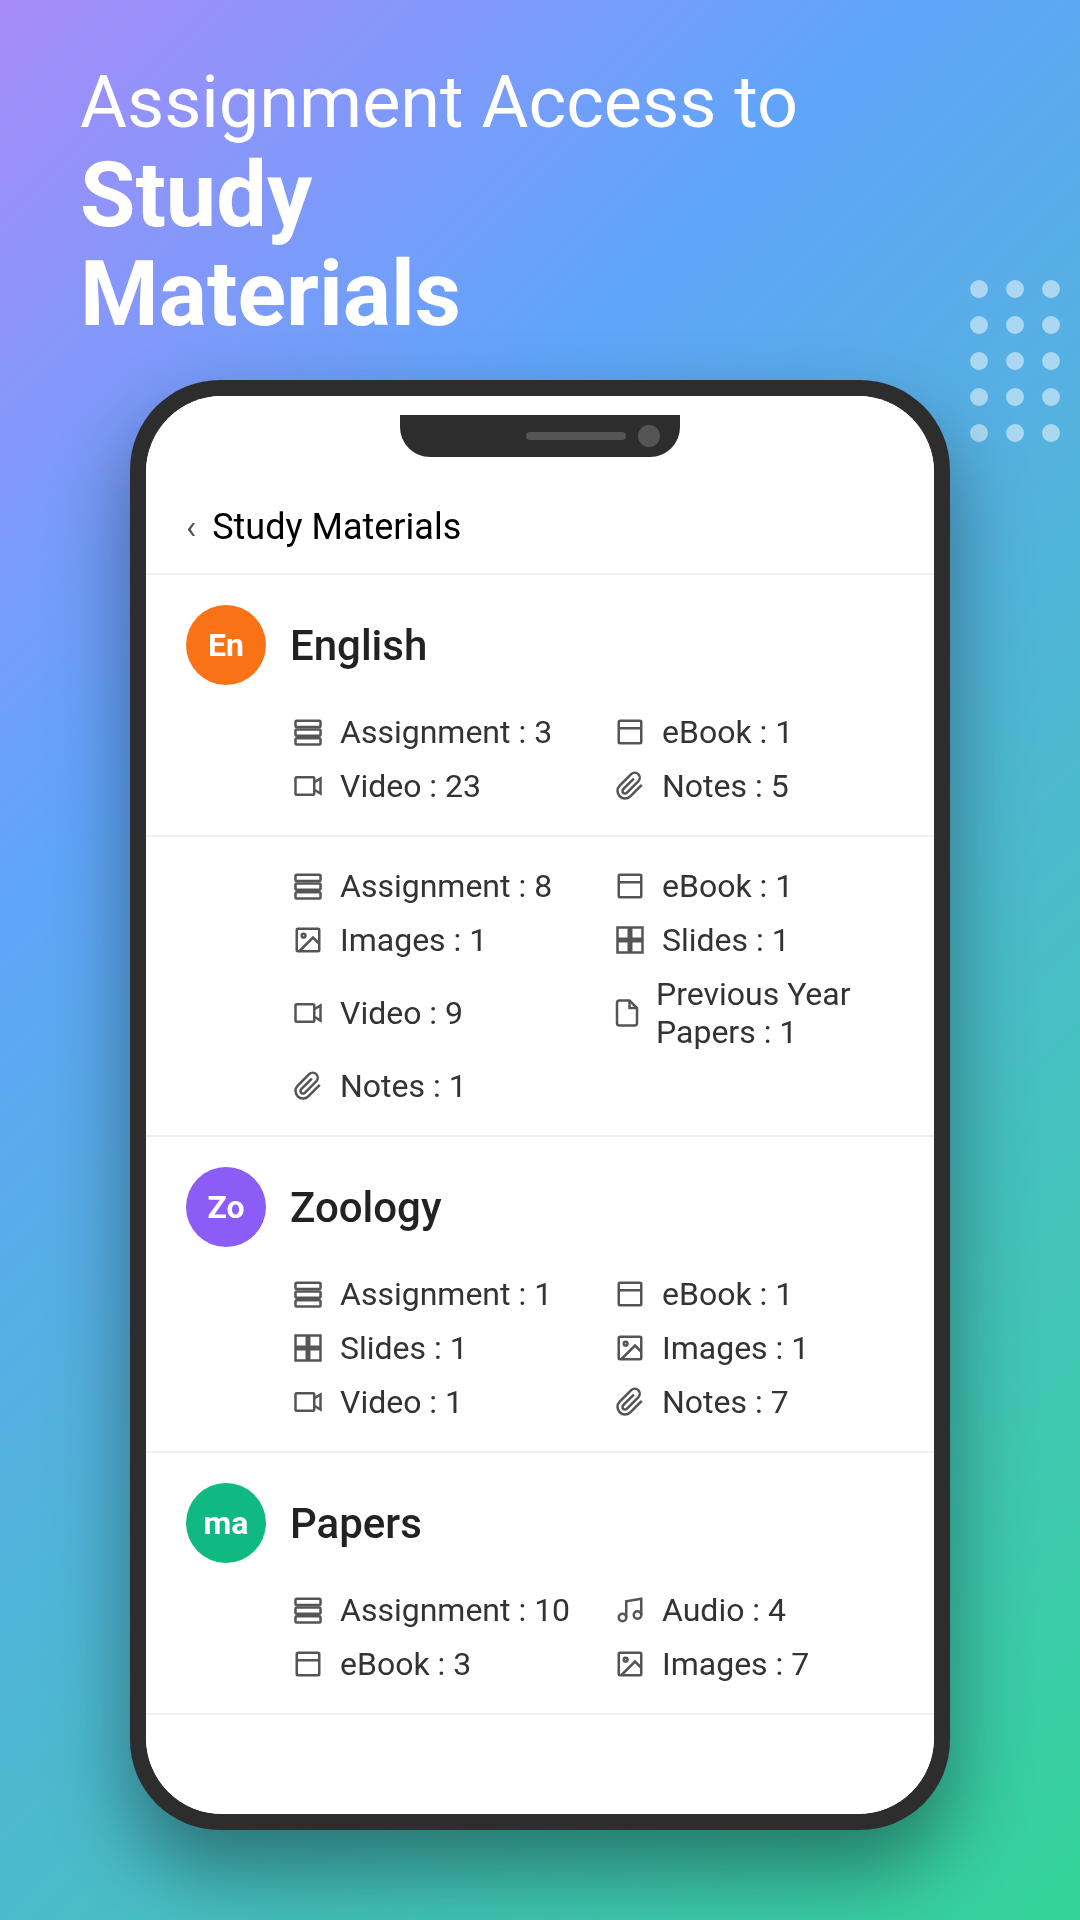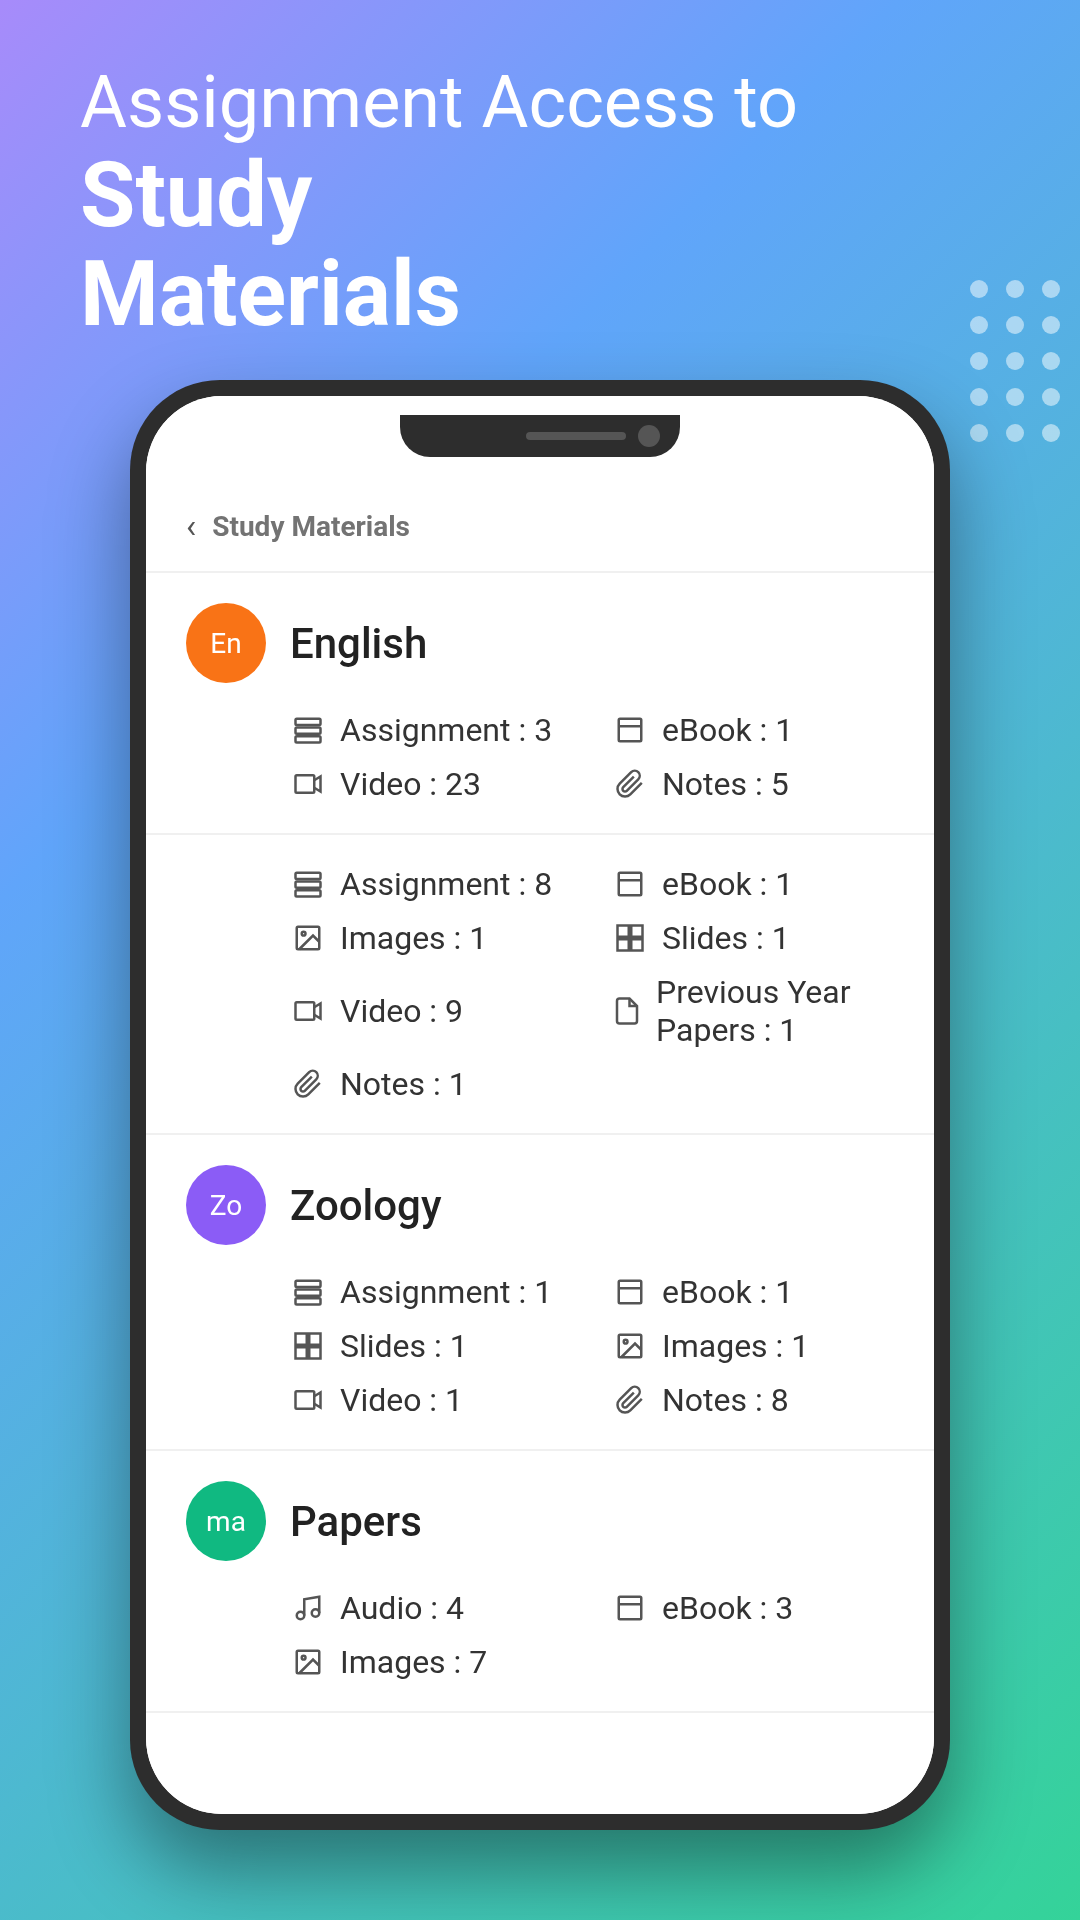--- a/index.html
+++ b/index.html
@@ -125,23 +125,23 @@
       align-items: center;
       gap: 16px;
     }
 
     .back-arrow {
       font-size: 34px;
       color: #555;
     }
 
     .app-header-title {
-      font-size: 28px;
-      font-weight: 700;
-      color: #737373;
+      font-size: 36px;
+      font-weight: 400;
+      color: #000000;
     }
 
     
     .subject-section {
       padding: 30px 40px;
       border-bottom: 2px solid #f0f0f0;
     }
 
     .subject-header {
       display: flex;
@@ -150,22 +150,22 @@
       margin-bottom: 28px;
     }
 
     .subject-avatar {
       width: 80px;
       height: 80px;
       border-radius: 50%;
       display: flex;
       align-items: center;
       justify-content: center;
-      font-size: 28px;
-      font-weight: 400;
+      font-size: 32px;
+      font-weight: 700;
       color: white;
       flex-shrink: 0;
     }
 
     .avatar-orange { background: #f97316; }
     .avatar-blue { background: #3b82f6; }
     .avatar-purple { background: #8b5cf6; }
     .avatar-green { background: #10b981; }
 
     .subject-name {
@@ -417,34 +417,44 @@
                 </svg>
             </span>
             <span>Video : 1</span>
           </div>
           <div class="stat-item">
             <span class="si">
               <svg viewBox="0 0 24 24" fill="none" stroke="currentColor" stroke-width="2">
                   <path d="M21.44 11.05l-9.19 9.19a6 6 0 01-8.49-8.49l9.19-9.19a4 4 0 015.66 5.66l-9.2 9.19a2 2 0 01-2.83-2.83l8.49-8.48"></path>
                 </svg>
             </span>
-            <span>Notes : 8</span>
+            <span>Notes : 7</span>
           </div>
         </div>
       </div>
 
       <div class="subject-section">
         <div class="subject-header">
           <div class="subject-avatar avatar-green">ma</div>
           <span class="subject-name">Papers</span>
         </div>
         <div class="subject-stats">
           <div class="stat-item">
             <span class="si">
               <svg viewBox="0 0 24 24" fill="none" stroke="currentColor" stroke-width="2">
+                  <rect x="2" y="3" width="20" height="5" rx="1"></rect>
+                  <rect x="2" y="10" width="20" height="5" rx="1"></rect>
+                  <rect x="2" y="17" width="20" height="5" rx="1"></rect>
+                </svg>
+            </span>
+            <span>Assignment : 10</span>
+          </div>
+          <div class="stat-item">
+            <span class="si">
+              <svg viewBox="0 0 24 24" fill="none" stroke="currentColor" stroke-width="2">
                   <path d="M9 18V5l12-2v13"></path>
                   <circle cx="6" cy="18" r="3"></circle>
                   <circle cx="18" cy="16" r="3"></circle>
                 </svg>
             </span>
             <span>Audio : 4</span>
           </div>
           <div class="stat-item">
             <span class="si">
               <svg viewBox="0 0 24 24" fill="none" stroke="currentColor" stroke-width="2">

